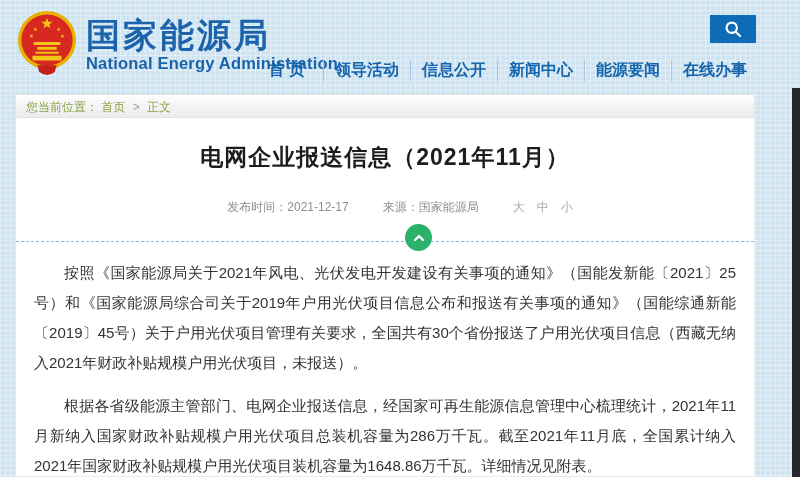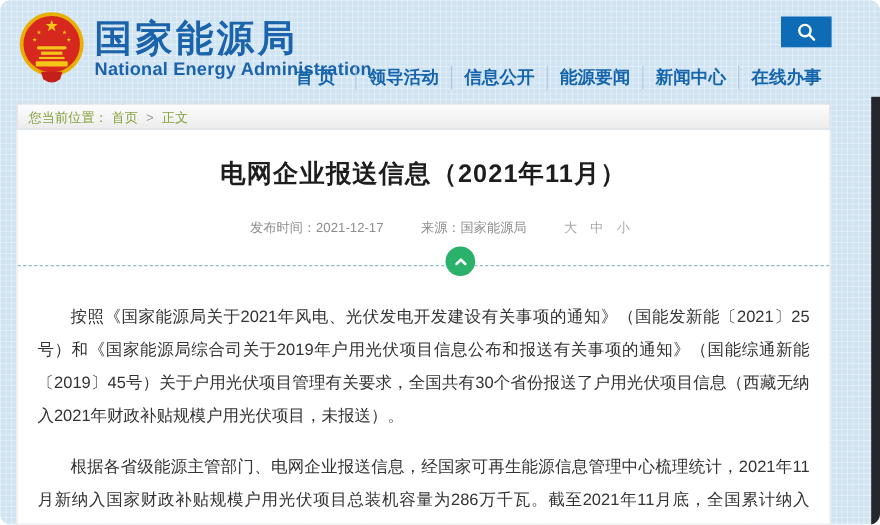--- a/index.html
+++ b/index.html
@@ -4,21 +4,20 @@
 <style>
   * { margin:0; padding:0; box-sizing:border-box; }
   html,body { font-family:"Liberation Sans","DejaVu Sans",sans-serif; }
   .page {
     position:relative; width:800px; height:477px; overflow:hidden;
     background-color:#cfe3f1;
     background-image:
       linear-gradient(rgba(255,255,255,.38) 1px, transparent 1px),
       linear-gradient(90deg, rgba(255,255,255,.38) 1px, transparent 1px);
     background-size:5px 5px;
-    border-radius:10px;
   }
   
   .header { position:relative; height:92px; }
   .logo-group { position:absolute; left:16px; top:10px; display:flex; align-items:center; }
   .emblem { width:62px; height:68px; display:block; }
   .logo-text { margin-left:8px; }
   .site-name-cn { font-size:34px; font-weight:bold; color:#1b63aa; letter-spacing:3px; line-height:38px; }
   .site-name-en { font-size:16.5px; font-weight:bold; color:#1b63aa; letter-spacing:.2px; }
   .search-form { position:absolute; right:44px; top:15px; display:flex; }
   .search-input {
@@ -50,21 +49,21 @@
   .font-controls span { cursor:pointer; }
   .divider-wrap { position:relative; margin-top:25px; border-top:1px dashed #8fb9da; height:0; }
   .top-btn {
     position:absolute; left:calc(50% + 20px); top:-18px; width:27px; height:27px;
     border-radius:50%; border:none; background:#2bb26a; cursor:pointer;
     display:flex; align-items:center; justify-content:center; padding:0;
   }
   .content { padding:16px 18px 0 18px; }
   .content p {
     font-size:15px; line-height:30px; color:#333; text-indent:2em;
-    text-align:justify; margin-bottom:13px;margin-top:16px;
+    text-align:justify; margin-bottom:13px;
   }
   .edge-shadow { position:absolute; right:0; top:88px; width:8px; height:389px; background:#26262e; }
 </style>
 </head>
 <body>
 
 <div class="page">
 
   <div class="header">
     <div class="logo-group">
@@ -94,22 +93,22 @@
           <circle cx="10.5" cy="10.5" r="6.2"></circle>
           <line x1="15.5" y1="15.5" x2="20.5" y2="20.5"></line>
         </svg>
       </button>
     </div>
 
     <ul class="nav">
       <li><a href="#">首 页</a></li>
       <li><a href="#">领导活动</a></li>
       <li><a href="#">信息公开</a></li>
+      <li><a href="#">新闻中心</a></li>
       <li><a href="#">能源要闻</a></li>
-      <li><a href="#">新闻中心</a></li>
       <li><a href="#">在线办事</a></li>
     </ul>
   </div>
 
   <div class="main">
     <div class="breadcrumb">
       <span>您当前位置：</span>
       <a href="#">首页</a>
       <span class="bc-sep">&gt;</span>
       <span>正文</span>

